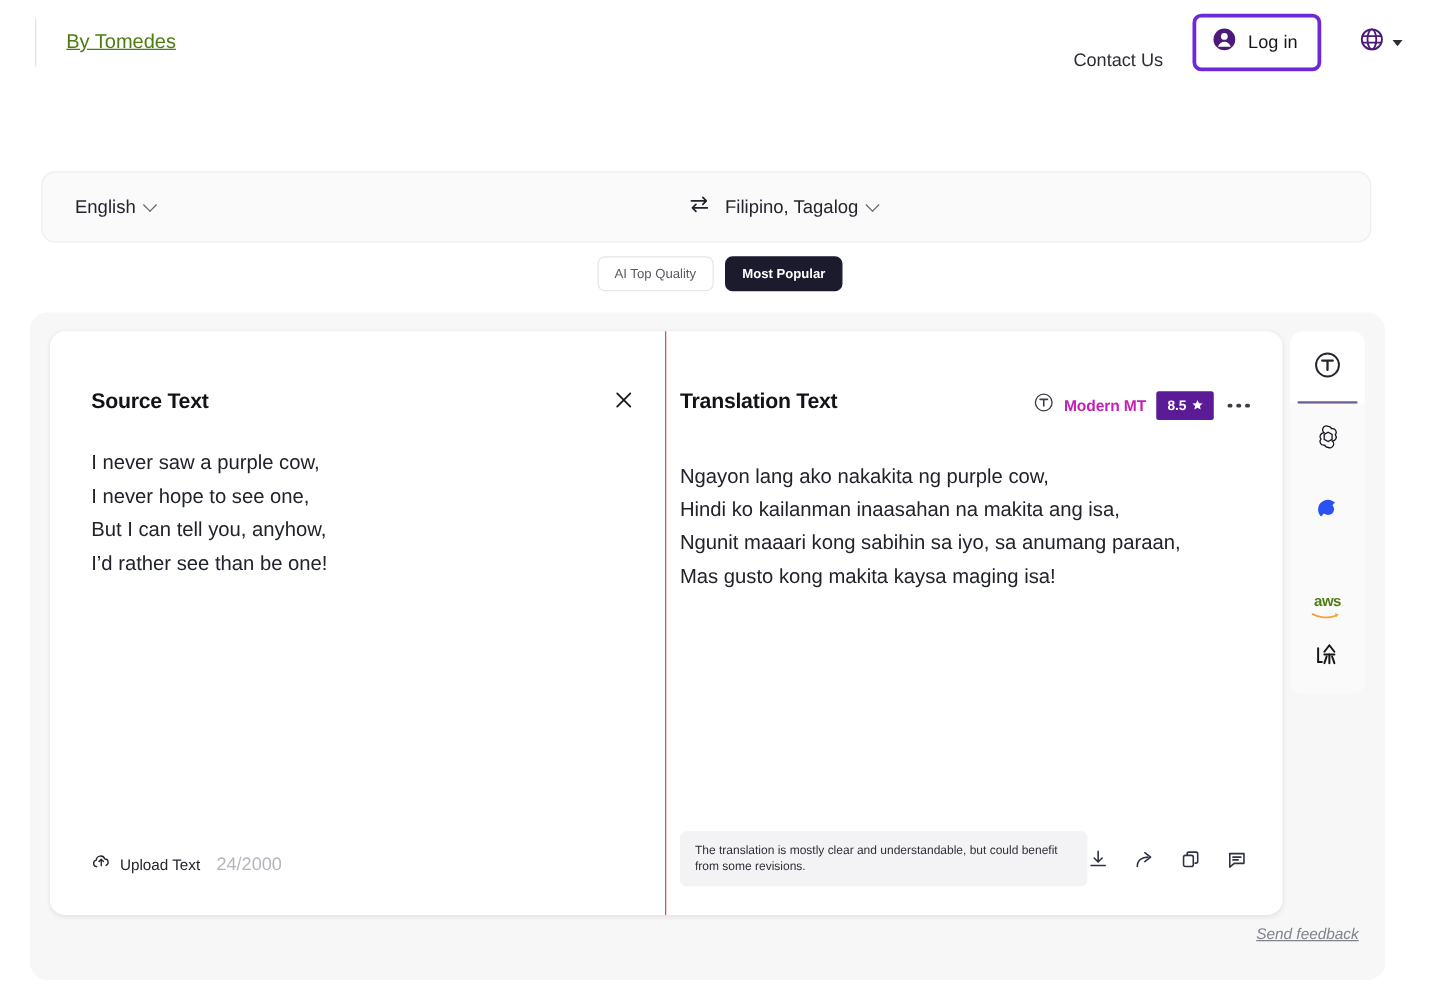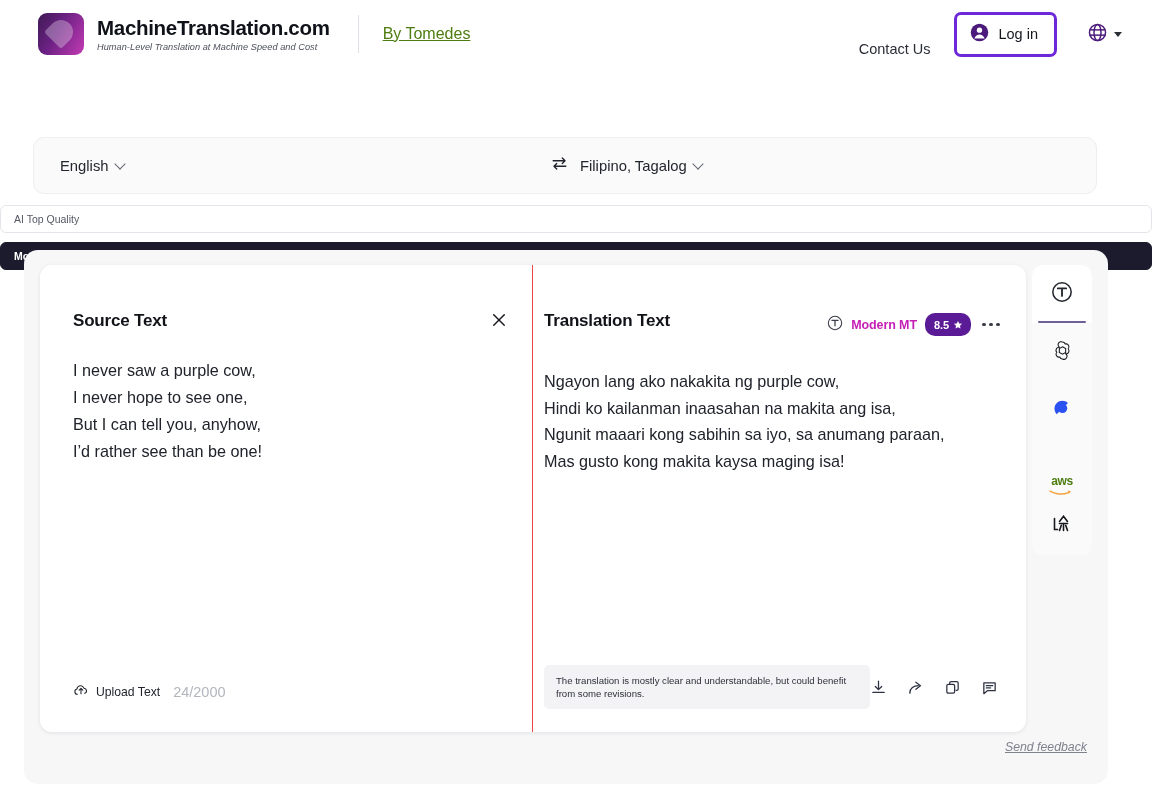--- a/index.html
+++ b/index.html
@@ -96,21 +96,21 @@
   }
   .bulb-btn {
     width: 38px; height: 38px; border-radius: 50%;
     border: 1.3px solid #4c2a66; background: #fff;
     display: flex; align-items: center; justify-content: center; cursor: pointer;
   }
 
   
   .pills {
     position: absolute; top: 205px; left: 0; width: 1152px;
-    display: flex; justify-content: center; gap: 9px; flex-direction: column;
+    display: flex; justify-content: center; gap: 9px;
   }
   .pill {
     font-size: 10.5px; border-radius: 6px; padding: 7px 13px; cursor: pointer;
   }
   .pill.inactive { background: #fff; border: 1px solid #e4e5ea; color: #555964; }
   .pill.active { background: #1c1b2e; border: 1px solid #1c1b2e; color: #fff; font-weight: bold; }
 
   
   .shell {
     position: absolute; left: 24px; top: 250px;
@@ -158,21 +158,21 @@
   
   .badge-row {
     position: absolute; top: 48px; right: 26px;
     display: flex; align-items: center; gap: 8px;
   }
   .engine-name {
     font-size: 12.5px; font-weight: bold; color: #c51fb5; letter-spacing: -0.1px; text-align: center;
   }
   .score-badge {
     display: flex; align-items: center; gap: 4px;
-    background: #5b1a96; border-radius: 10px; padding: 2.5px 8px 2.5px 9px;
+    background: #5b1a96; border-radius: 2px; padding: 2.5px 8px 2.5px 9px;
   }
   .score-badge .num { font-size: 11px; font-weight: bold; color: #fff; }
   .dots { display: flex; gap: 3.5px; margin-left: 3px; cursor: pointer; }
   .dots i { width: 3.6px; height: 3.6px; border-radius: 50%; background: #3a3d47; display: block; }
 
   
   .note-row {
     position: absolute; bottom: 23px; left: 11px; right: 24px;
     display: flex; align-items: center;
   }
@@ -210,27 +210,20 @@
   .send-feedback {
     position: absolute; right: 65px; top: 740px;
     font-size: 12.3px; font-style: italic; color: #7f838d;
     text-decoration: underline; cursor: pointer;
   }
 </style>
 </head>
 <body>
 
 <div class="header">
-  <div class="brand">
-    <div class="logo-mark"></div>
-    <div class="brand-texts">
-      <div class="brand-title">MachineTranslation.com</div>
-      <div class="brand-tag">Human-Level Translation at Machine Speed and Cost</div>
-    </div>
-  </div>
   <div class="brand-divider"></div>
   <div class="by-tomedes">By Tomedes</div>
 
   <div class="header-right">
     <div class="contact-us">Contact Us</div>
     <div class="login-btn">
       <span>
         <svg width="19" height="19" viewBox="0 0 24 24">
           <circle cx="12" cy="12" r="11" fill="#4b1a7a"></circle>
           <circle cx="12" cy="9" r="3.4" fill="#ffffff"></circle>

